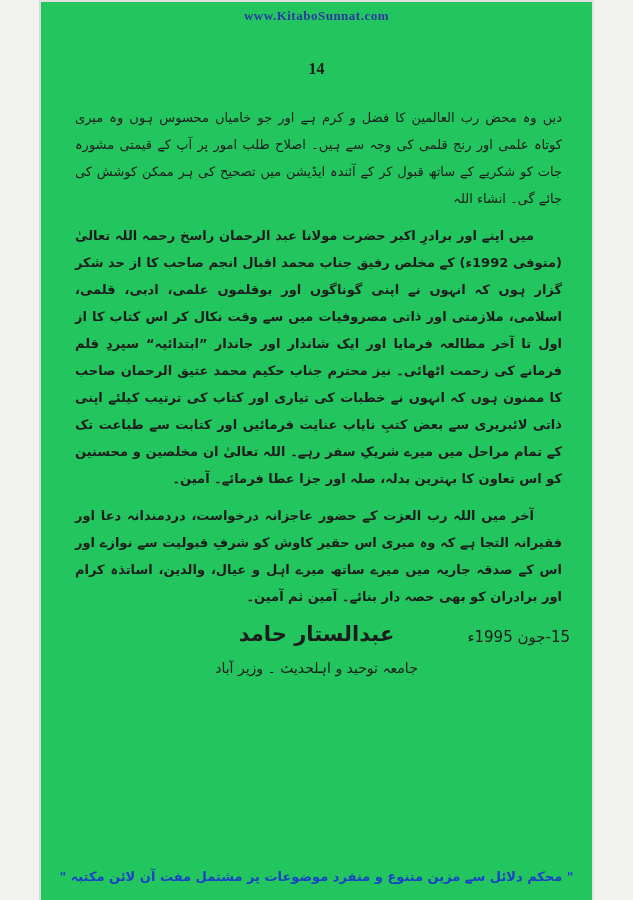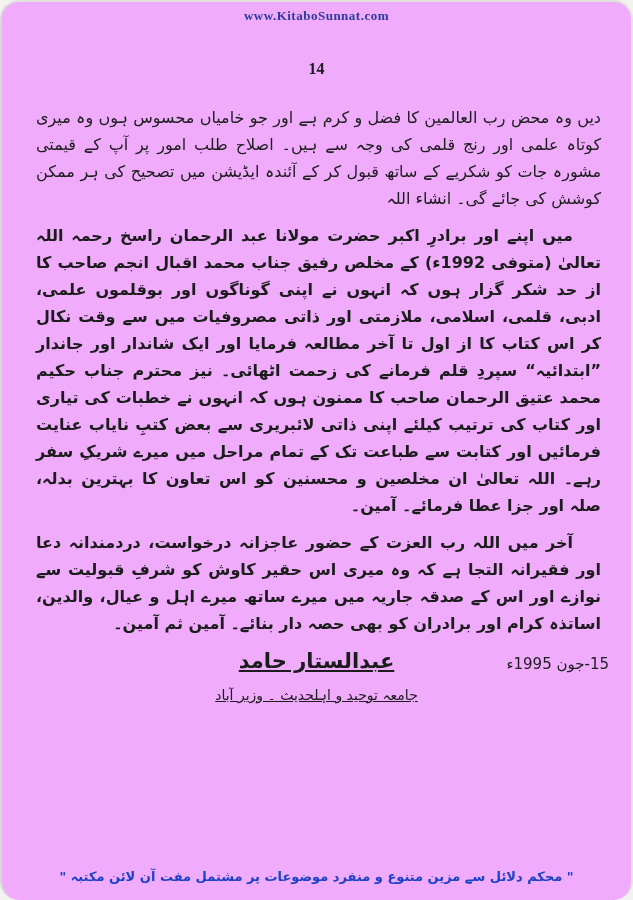--- a/index.html
+++ b/index.html
@@ -3,30 +3,29 @@
 <meta charset="utf-8">
 <style>
   html, body {
     margin: 0;
     padding: 0;
     background: #f2f2f0;
     font-family: "DejaVu Sans", sans-serif;
   }
   .page {
     position: relative;
-    width: 633px;
+    width: 555px;
     height: 900px;
     margin: 0 auto;
-    background: #f0abfc;
+    background: #22c55e;
     border-left: 2px solid #d9d9d6;
     border-right: 2px solid #e3e3e0;
     border-top: 2px solid #e0e0dd;
     box-sizing: border-box;
     overflow: hidden;
-    border-radius: 19px;
   }
   .header-url {
     margin-top: 6px;
     text-align: center;
     font-family: "Liberation Serif", serif;
     font-size: 13px;
     font-weight: bold;
     letter-spacing: 0.5px;
     color: #2b3aa0;
   }
@@ -35,21 +34,21 @@
     text-align: center;
     font-family: "Liberation Serif", serif;
     font-size: 16px;
     font-weight: bold;
     color: #1c1c1c;
   }
   .body-text {
     direction: rtl;
     margin: 26px 30px 0 34px;
     color: #1c1c1c;
-    font-size: 16px;
+    font-size: 13px;
     line-height: 27px;
     text-align: justify;
   }
   .body-text p {
     margin: 0 0 10px 0;
   }
   .body-text p.indent {
     text-indent: 28px;
     font-weight: bold;
   }
@@ -64,21 +63,20 @@
     position: absolute;
     top: 2px;
     right: 22px;
     text-align: right;
     font-size: 15px;
     line-height: 30px;
   }
   .author {
     text-align: center;
     padding: 0 60px;
-    text-decoration: underline;
   }
   .author-name {
     font-size: 21px;
     font-weight: bold;
     line-height: 28px;
   }
   .institution {
     margin-top: 12px;
     font-size: 14px;
   }

